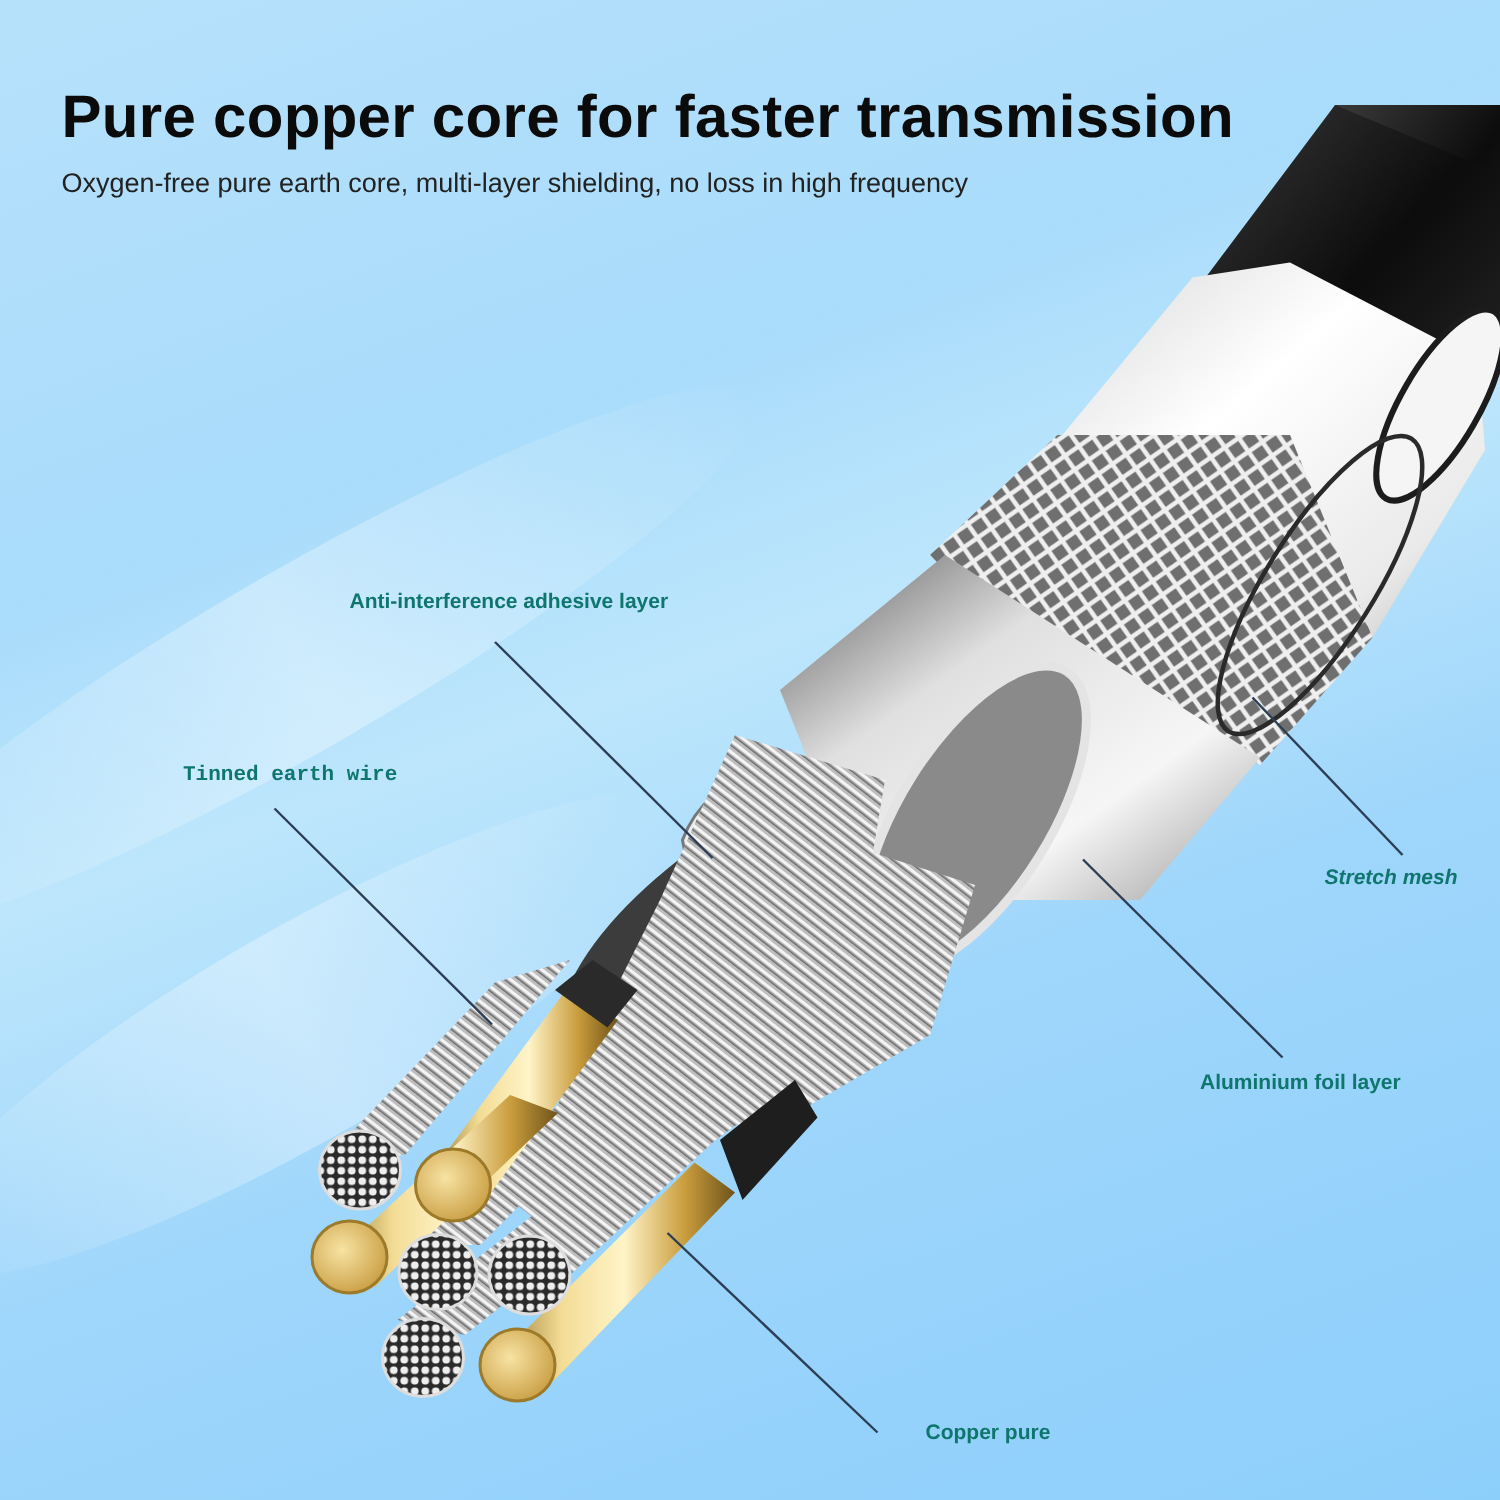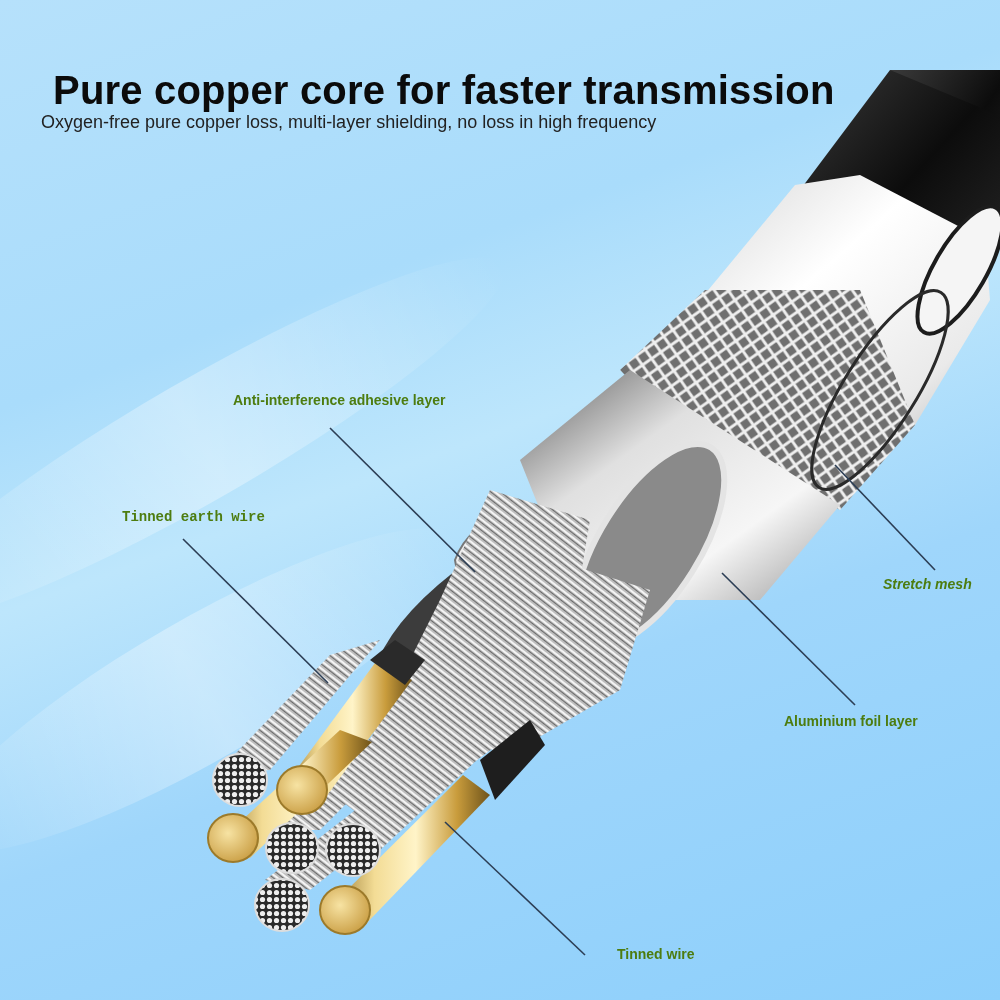--- a/index.html
+++ b/index.html
@@ -7,41 +7,41 @@
     width: 1000px; height: 1000px; overflow: hidden; position: relative;
     font-family: "Liberation Sans", "DejaVu Sans", sans-serif;
     background: linear-gradient(160deg, #b6e1fb 0%, #a9dcfb 30%, #bde6fc 45%, #9fd6fb 65%, #8dcffb 100%);
   }
   .bg-streak {
     position: absolute; pointer-events: none;
     background: linear-gradient(90deg, rgba(255,255,255,0) 0%, rgba(255,255,255,0.35) 50%, rgba(255,255,255,0) 100%);
     transform: rotate(-30deg); border-radius: 50%;
   }
   .title {
-    position: absolute; left: 37px; top: 52px; margin: 16px;
+    position: absolute; left: 37px; top: 52px; margin: 4px;
     font-size: 40px; font-weight: bold; color: #0b0b0b; letter-spacing: 0.2px;
     white-space: nowrap;
   }
   .subtitle {
     position: absolute; left: 41px; top: 112px; margin: 0;
     font-size: 18px; color: #222; white-space: nowrap;
   }
   .label {
-    position: absolute; font-size: 14px; font-weight: bold; color: #4d7c0f; white-space: nowrap;
+    position: absolute; font-size: 14px; font-weight: bold; color: #0f766e; white-space: nowrap;
   }
   svg.diagram { position: absolute; left: 0; top: 0; }
 </style>
 </head>
 <body>
 
 <div class="bg-streak" style="left:-150px; top:380px; width:700px; height:120px;"></div>
 <div class="bg-streak" style="left:-100px; top:620px; width:600px; height:140px;"></div>
 
 <h1 class="title">Pure copper core for faster transmission</h1>
-<p class="subtitle">Oxygen-free pure copper loss, multi-layer shielding, no loss in high frequency</p>
+<p class="subtitle">Oxygen-free pure earth core, multi-layer shielding, no loss in high frequency</p>
 
 <svg class="diagram" width="1000" height="1000" viewBox="0 0 1000 1000">
   <defs>
     <linearGradient id="jacketG" x1="0" y1="0" x2="1" y2="1">
       <stop offset="0" stop-color="#3a3a3a"></stop>
         <stop offset="0.5" stop-color="#0c0c0c"></stop>
         <stop offset="1" stop-color="#2a2a2a"></stop>
     </linearGradient>
     <linearGradient id="whiteG" x1="0" y1="0" x2="1" y2="1">
       <stop offset="0" stop-color="#d8d8d8"></stop>
@@ -146,14 +146,14 @@
     <line x1="183" y1="539" x2="328" y2="683"></line>
     <line x1="835" y1="465" x2="935" y2="570"></line>
     <line x1="722" y1="573" x2="855" y2="705"></line>
     <line x1="445" y1="822" x2="585" y2="955"></line>
   </g>
 </svg>
 
 <span class="label" style="left:233px; top:392px;">Anti-interference adhesive layer</span>
 <span class="label" style="left:122px; top:509px;font-family:Liberation Mono, monospace;">Tinned earth wire</span>
 <span class="label" style="left:883px; top:576px;font-style:italic;">Stretch mesh</span>
-<span class="label" style="left:784px; top:713px;">Aluminium foil layer</span>
-<span class="label" style="left:617px; top:946px;">Tinned wire</span>
+<span class="label" style="left:800px; top:713px;">Aluminium foil layer</span>
+<span class="label" style="left:617px; top:946px;">Copper pure</span>
 
 </body></html>

